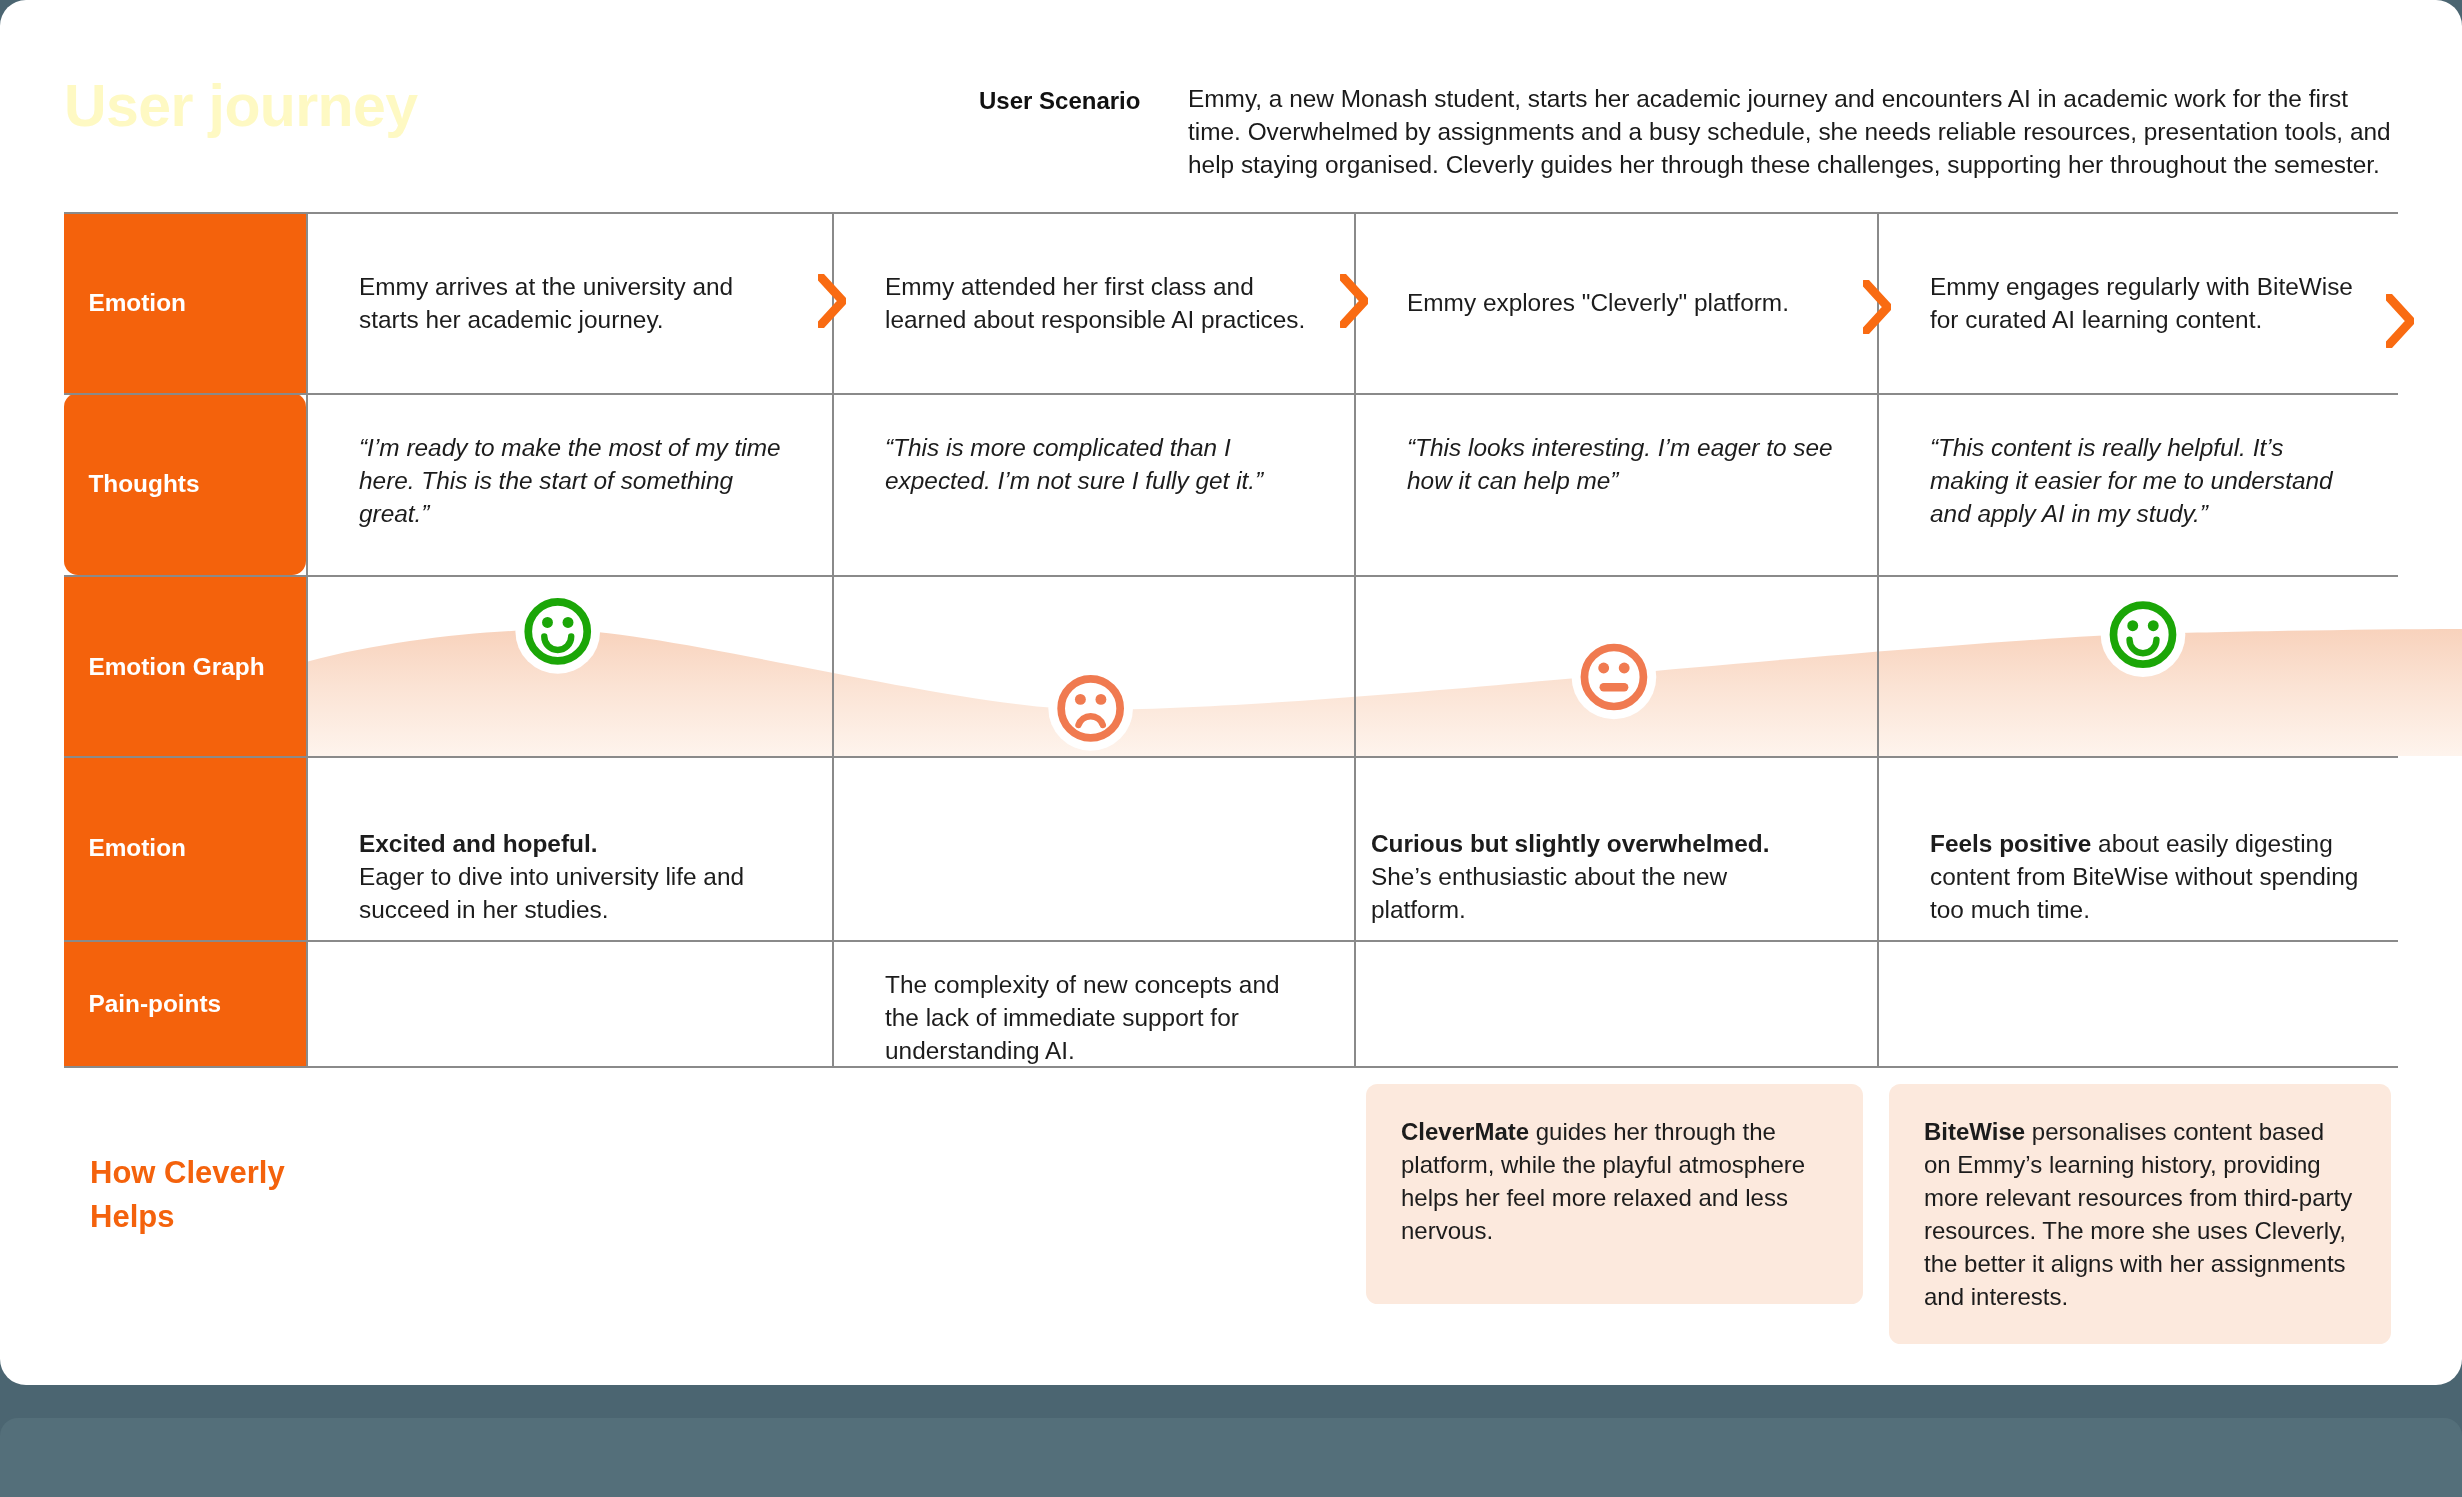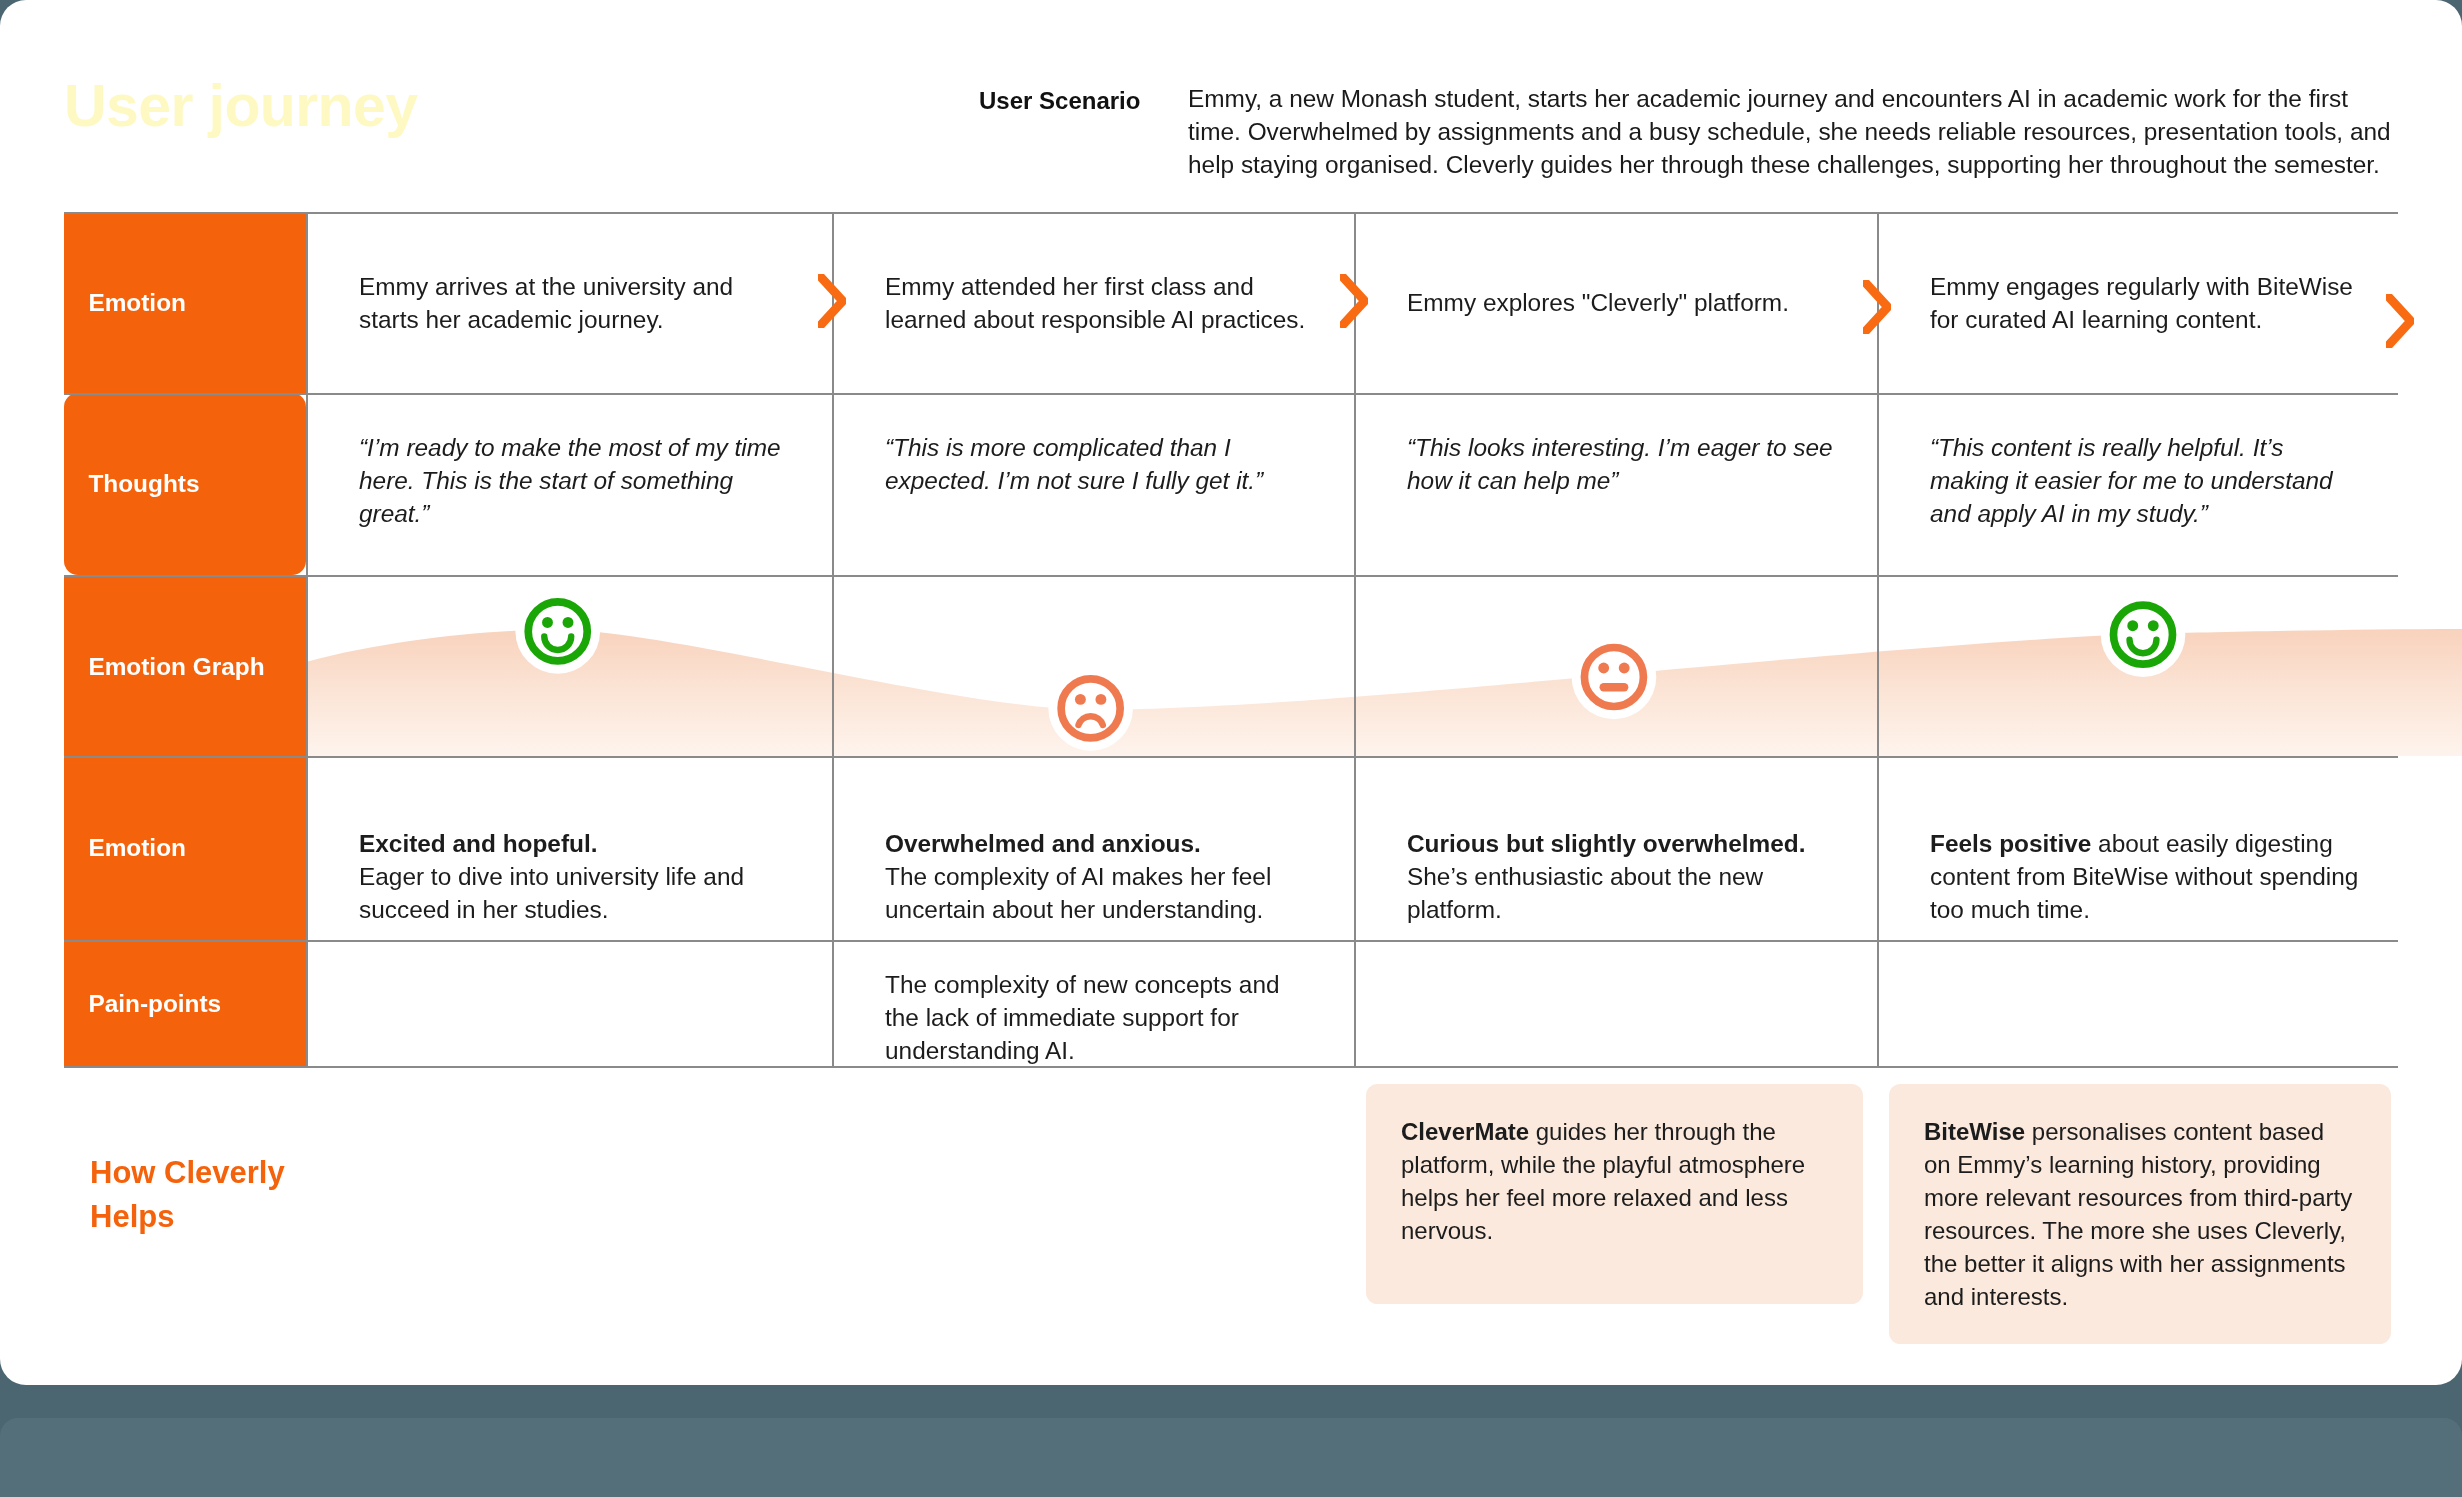--- a/index.html
+++ b/index.html
@@ -123,24 +123,21 @@
     </div>
 
   <div class="abs cell r-thought" style="left:242px;top:181px;width:526px;height:182px;"><span>“I’m ready to make the most of my time here. This is the start of something great.”</span></div>
   <div class="abs cell r-thought" style="left:768px;top:181px;width:522px;height:182px;"><span>“This is more complicated than I expected. I’m not sure I fully get it.”</span></div>
   <div class="abs cell r-thought" style="left:1290px;top:181px;width:523px;height:182px;"><span>“This looks interesting. I’m eager to see how it can help me”</span></div>
   <div class="abs cell r-thought" style="left:1813px;top:181px;width:521px;height:182px;"><span>“This content is really helpful. It’s making it easier for me to understand and apply AI in my study.”</span></div>
 
   <div class="abs cell r-emotion" style="left:242px;top:544px;width:526px;height:184px;">
     <span class="em-block">Excited and hopeful.</span><span>Eager to dive into university life and succeed in her studies.</span>
   </div>
-  <div class="abs cell r-emotion" style="left:768px;top:544px;width:522px;height:184px;">
-    <span class="em-block">Overwhelmed and anxious.</span><span>The complexity of AI makes her feel uncertain about her understanding.</span>
-  </div>
-  <div class="abs cell r-emotion" style="left:1290px;top:544px;width:523px;height:164px;">
+  <div class="abs cell r-emotion" style="left:1254px;top:544px;width:523px;height:164px;">
     <span class="em-block">Curious but slightly overwhelmed.</span><span>She’s enthusiastic about the new platform.</span>
   </div>
   <div class="abs cell r-emotion" style="left:1813px;top:544px;width:521px;height:148px;">
     <span class="em-b">Feels positive</span> <span>about easily digesting content from BiteWise without spending too much time.</span>
   </div>
 
   <div class="abs cell r-pain" style="left:242px;top:728px;width:526px;height:128px;"><span></span></div>
   <div class="abs cell r-pain" style="left:768px;top:728px;width:522px;height:128px;"><span>The complexity of new concepts and the lack of immediate support for understanding AI.</span></div>
   <div class="abs cell r-pain" style="left:1290px;top:728px;width:523px;height:128px;"><span></span></div>
   <div class="abs cell r-pain" style="left:1813px;top:728px;width:521px;height:128px;"><span></span></div>

